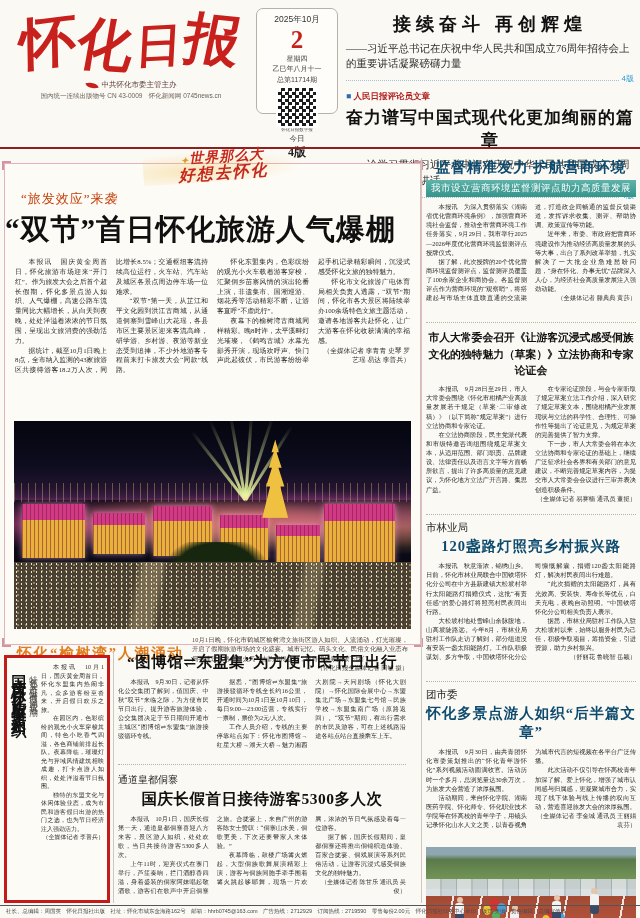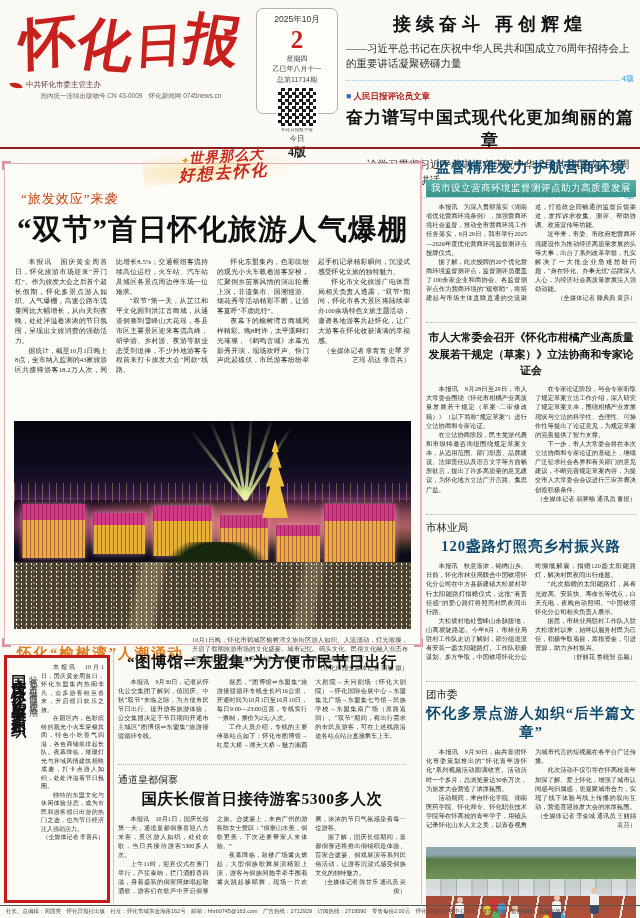--- a/index.html
+++ b/index.html
@@ -15,21 +15,21 @@
   #header { position:absolute; left:0; top:0; width:640px; height:147px; }
   .mast-left { position:absolute; left:10px; top:10px; width:242px; text-align:center; }
   .mast-title { font-size:56px; font-weight:900; color:#c8201c; letter-spacing:2px;
     transform:skewX(-6deg); line-height:1.15; white-space:nowrap; }
   .mast-title span { display:inline-block; }
   .mast-title .c0 { transform:rotate(-7deg); }
   .mast-title .c1 { transform:rotate(4deg) translateY(3px); }
   .mast-title .c2 { transform:rotate(-3deg); font-size:46px; }
   .mast-title .c3 { transform:rotate(6deg) translateY(-2px); }
   .mast-latin { margin-top:4px; color:#b01818; font-weight:bold; font-size:15px; letter-spacing:7px; }
-  .mast-org { margin-top:6px; font-size:7.5px; color:#5a3c3c; display:flex; align-items:center; gap:4px; }
+  .mast-org { margin-top:6px; font-size:7.5px; color:#5a3c3c; display:flex; align-items:center; justify-content:center; gap:4px; }
   .mini-logo { width:12px; height:7px; background:#c8201c; border-radius:0 100% 0 100%; transform:rotate(-12deg); }
   .mast-pub { margin-top:2px; font-size:6.5px; color:#6b6257; }
 
   .datebox { position:absolute; left:256px; top:8px; width:82px; height:106px;
     border:1px solid #b7b1a8; border-radius:7px; text-align:center; padding-top:5px; background:#fffdf9; }
   .db-ym { font-size:8.5px; color:#333; }
   .db-day { font-size:25px; color:#c8201c; font-weight:bold; line-height:1.1; }
   .db-week,.db-lunar,.db-issue { font-size:7px; color:#444; line-height:1.5; }
   .db-qr { width:38px; height:38px; margin:3px auto 1px;
     background:repeating-conic-gradient(#1c1c1c 0% 25%, #ffffff 0% 50%) 0 0/7px 7px; outline:2px solid #fff; }
@@ -59,21 +59,21 @@
   .corner.br { right:-3px; bottom:-3px; border-left:none; border-top:none; }
 
   .badge { position:absolute; left:138px; top:-14px; width:160px; text-align:center;
     transform:rotate(-4deg); line-height:1.05;
     background:radial-gradient(ellipse at 30% 60%, rgba(240,192,80,.35), transparent 70%); }
   .badge .l1 { font-size:14px; font-weight:900; color:#c5291d; font-style:italic; letter-spacing:1px; }
   .badge .l2 { font-size:16px; font-weight:900; color:#c5291d; font-style:italic; letter-spacing:2px; }
   .badge .star { color:#d8a020; font-size:9px; }
 
   .kicker { margin:26px 0 0 16px; font-size:13px; color:#c2410c; letter-spacing:1px; }
-  .main-headline { margin-top:2px; text-align:center; font-size:29px; font-weight:900; letter-spacing:1px; color:#101010; }
+  .main-headline { margin-top:2px; text-align:left; font-size:29px; font-weight:900; letter-spacing:1px; color:#101010; }
 
   .body-cols { margin:7px 10px 0; height:158px; overflow:hidden;
     column-count:4; column-gap:9px; font-size:6.8px; line-height:1.45; text-align:justify; color:#2a2a2a; }
   .body-cols p, .bcols p { text-indent:2em; }
   .byline { text-align:right; text-indent:0 !important; color:#333; }
 
   
   .photo-main { position:relative; margin:6px 9px 0; height:208px; overflow:hidden; background:#0a0a16; }
   .ph-sky { position:absolute; inset:0 0 62% 0;
     background:linear-gradient(180deg,#05060f 0%,#0c0c1e 55%,#23142e 85%,#44204a 100%); }
@@ -314,21 +314,21 @@
   <div class="r-head">监督精准发力 护航营商环境</div>
   <div class="r-subbar sans">我市设立营商环境监督测评点助力高质量发展</div>
   <div class="bcols2 rh112">
     <p>本报讯　为深入贯彻落实《湖南省优化营商环境条例》，加强营商环境社会监督，推动全市营商环境工作任务落实，9月29日，我市举行2025—2026年度优化营商环境监督测评点授牌仪式。</p>
     <p>据了解，此次授牌的20个优化营商环境监督测评点，监督测评员覆盖了100余家企业和商协会。各监督测评点作为营商环境的“观察哨”，将搭建起与市场主体直联直通的交流渠道，打造政企间畅通的监督反馈渠道，发挥诉求收集、测评、帮助协调、政策宣传等功能。</p>
     <p>近年来，市委、市政府把营商环境建设作为推动经济高质量发展的头等大事，出台了系列改革举措，扎实解决了一大批企业急难愁盼问题，“身在怀化、办事无忧”品牌深入人心，为经济社会高质量发展注入强劲动能。</p>
     <p class="byline">（全媒体记者 滕典典 黄莎）</p>
   </div>
 
   <div class="r-sect">
-    <div class="r-head2">市人大常委会召开《怀化市柑橘产业高质量发展若干规定（草案）》立法协商和专家论证会</div>
+    <div class="r-head2">市人大常委会召开《让游客沉浸式感受侗族文化的独特魅力（草案）》立法协商和专家论证会</div>
     <div class="bcols2 rh122">
       <p>本报讯　9月28日至29日，市人大常委会围绕《怀化市柑橘产业高质量发展若干规定（草案·二审修改稿）》（以下简称“规定草案”）进行立法协商和专家论证。</p>
       <p>在立法协商阶段，民主党派代表和市级特邀咨询组围绕规定草案文本，从适用范围、部门职责、品牌建设、法律责任以及语言文字等方面畅所欲言，提出了许多高质量的意见建议，为怀化地方立法广开言路、集思广益。</p>
       <p>在专家论证阶段，与会专家听取了规定草案立法工作介绍，深入研究了规定草案文本，围绕柑橘产业发展现状与立法的科学性、合理性、可操作性等提出了论证意见，为规定草案的完善提供了智力支撑。</p>
       <p>下一步，市人大常委会将在本次立法协商和专家论证的基础上，继续广泛征求社会各界和有关部门的意见建议，不断完善规定草案内容，为提交市人大常委会会议进行三审并表决创造积极条件。</p>
       <p class="byline">（全媒体记者 易赛楠 通讯员 董挺）</p>
     </div>
   </div>
 
   <div class="r-sect">

